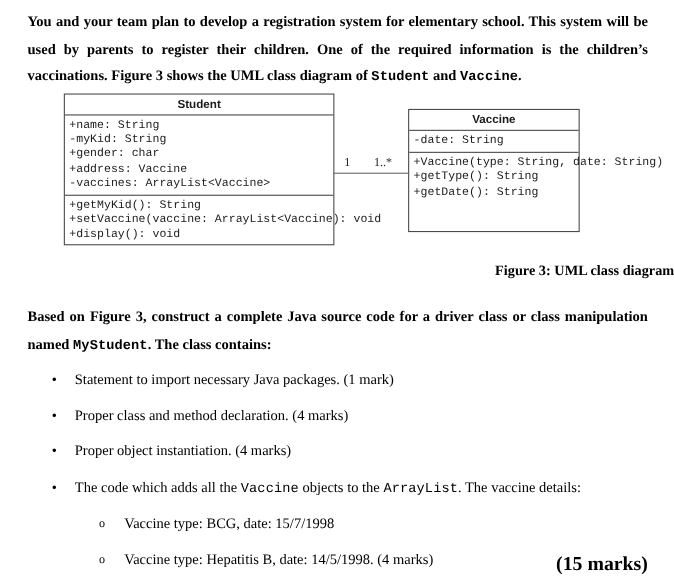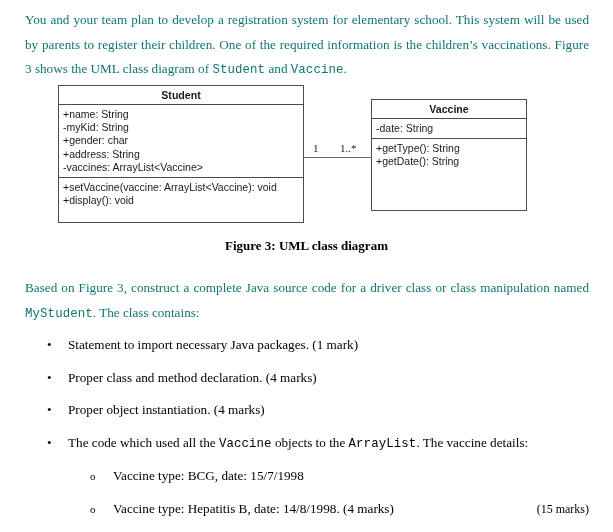--- a/index.html
+++ b/index.html
@@ -19,21 +19,22 @@
     position: absolute;
     left: 0; top: 0;
     width: 613px;
     height: 532px;
   }
   .para {
     position: absolute;
     font-size: 13.2px;
     line-height: 24.5px;
     text-align: justify;
-    color: #0f766e;
+    color: #000000;
+    font-weight: bold;
   }
   .mono {
     font-family: "Liberation Mono", monospace;
     font-size: 12.4px;
     letter-spacing: 0.1px;
   }
 
   
   #intro {
     left: 25px;
@@ -55,20 +56,21 @@
     text-align: center;
     font-weight: bold;
     font-size: 10.6px;
     padding: 3px 0 3px 0;
     border-bottom: 1px solid #4a4a4a;
     box-sizing: border-box;
   }
   .uml-section {
     padding: 3px 4px 3px 4px;
     box-sizing: border-box;
+    font-family: Liberation Mono, monospace;
   }
   .uml-section.divider {
     border-top: 1px solid #4a4a4a;
   }
   .uml-line {
     white-space: nowrap;
     line-height: 13.2px;
   }
 
   #student-box {
@@ -99,21 +101,21 @@
     color: #222;
   }
   #mult-left  { left: 313px; top: 142px; }
   #mult-right { left: 340px; top: 142px; }
 
   #figure-caption {
     position: absolute;
     left: 0;
     top: 238px;
     width: 613px;
-    text-align: center;
+    text-align: right;
     font-weight: bold;
     font-size: 13px;
     font-family: "Liberation Serif", serif;
   }
 
   
   #task-para {
     left: 25px;
     top: 276px;
     width: 564px;
@@ -147,76 +149,78 @@
   }
   .sub-row .marker {
     left: 65px;
     font-size: 11px;
   }
 
   #total-marks {
     position: absolute;
     right: 24px;
     top: 502px;
-    font-weight: normal;
-    font-size: 12px;
+    font-weight: bold;
+    font-size: 18px;
   }
 </style>
 </head>
 <body>
 
 <div class="page">
 
   <div class="para" id="intro">
     <span>You and your team plan to develop a registration system for elementary school. This system will be used by parents to register their children. One of the required information is the children’s vaccinations. Figure 3 shows the UML class diagram of </span><span class="mono">Student</span><span> and </span><span class="mono">Vaccine</span><span>.</span>
   </div>
 
   <div class="uml-box" id="student-box">
     <div class="uml-title">Student</div>
     <div class="uml-section">
       <div class="uml-line">+name: String</div>
       <div class="uml-line">-myKid: String</div>
       <div class="uml-line">+gender: char</div>
-      <div class="uml-line">+address: String</div>
+      <div class="uml-line">+address: Vaccine</div>
       <div class="uml-line">-vaccines: ArrayList&lt;Vaccine&gt;</div>
     </div>
     <div class="uml-section divider">
+      <div class="uml-line">+getMyKid(): String</div>
       <div class="uml-line">+setVaccine(vaccine: ArrayList&lt;Vaccine): void</div>
       <div class="uml-line">+display(): void</div>
     </div>
   </div>
 
   <div class="uml-box" id="vaccine-box">
     <div class="uml-title">Vaccine</div>
     <div class="uml-section">
       <div class="uml-line">-date: String</div>
     </div>
     <div class="uml-section divider">
+      <div class="uml-line">+Vaccine(type: String, date: String)</div>
       <div class="uml-line">+getType(): String</div>
       <div class="uml-line">+getDate(): String</div>
     </div>
   </div>
 
   <div class="assoc-line"></div>
   <div class="assoc-mult" id="mult-left">1</div>
   <div class="assoc-mult" id="mult-right">1..*</div>
 
   <div id="figure-caption">Figure 3: UML class diagram</div>
 
   <div class="para" id="task-para">
     <span>Based on Figure 3, construct a complete Java source code for a driver class or class manipulation named </span><span class="mono">MyStudent</span><span>. The class contains:</span>
   </div>
 
   <div class="bullets" id="requirements-list">
       <div class="bullet-row"><span class="marker">•</span><span><span>Statement to import necessary Java packages. (1 mark)</span></span></div>
       <div class="bullet-row"><span class="marker">•</span><span><span>Proper class and method declaration. (4 marks)</span></span></div>
       <div class="bullet-row"><span class="marker">•</span><span><span>Proper object instantiation. (4 marks)</span></span></div>
-      <div class="bullet-row"><span class="marker">•</span><span><span>The code which used all the </span><span class="mono">Vaccine</span><span> objects to the </span><span class="mono">ArrayList</span><span>. The vaccine details:</span></span></div>
+      <div class="bullet-row"><span class="marker">•</span><span><span>The code which adds all the </span><span class="mono">Vaccine</span><span> objects to the </span><span class="mono">ArrayList</span><span>. The vaccine details:</span></span></div>
       <div class="bullet-row sub-row"><span class="marker">o</span><span><span>Vaccine type: BCG, date: 15/7/1998</span></span></div>
-      <div class="bullet-row sub-row"><span class="marker">o</span><span><span>Vaccine type: Hepatitis B, date: 14/8/1998. (4 marks)</span></span></div>
+      <div class="bullet-row sub-row"><span class="marker">o</span><span><span>Vaccine type: Hepatitis B, date: 14/5/1998. (4 marks)</span></span></div>
       <div class="bullet-row">
         <span class="marker">•</span>
       </div>
     </div>
 
   <div id="total-marks">(15 marks)</div>
 
 </div>
 
 </body></html>

